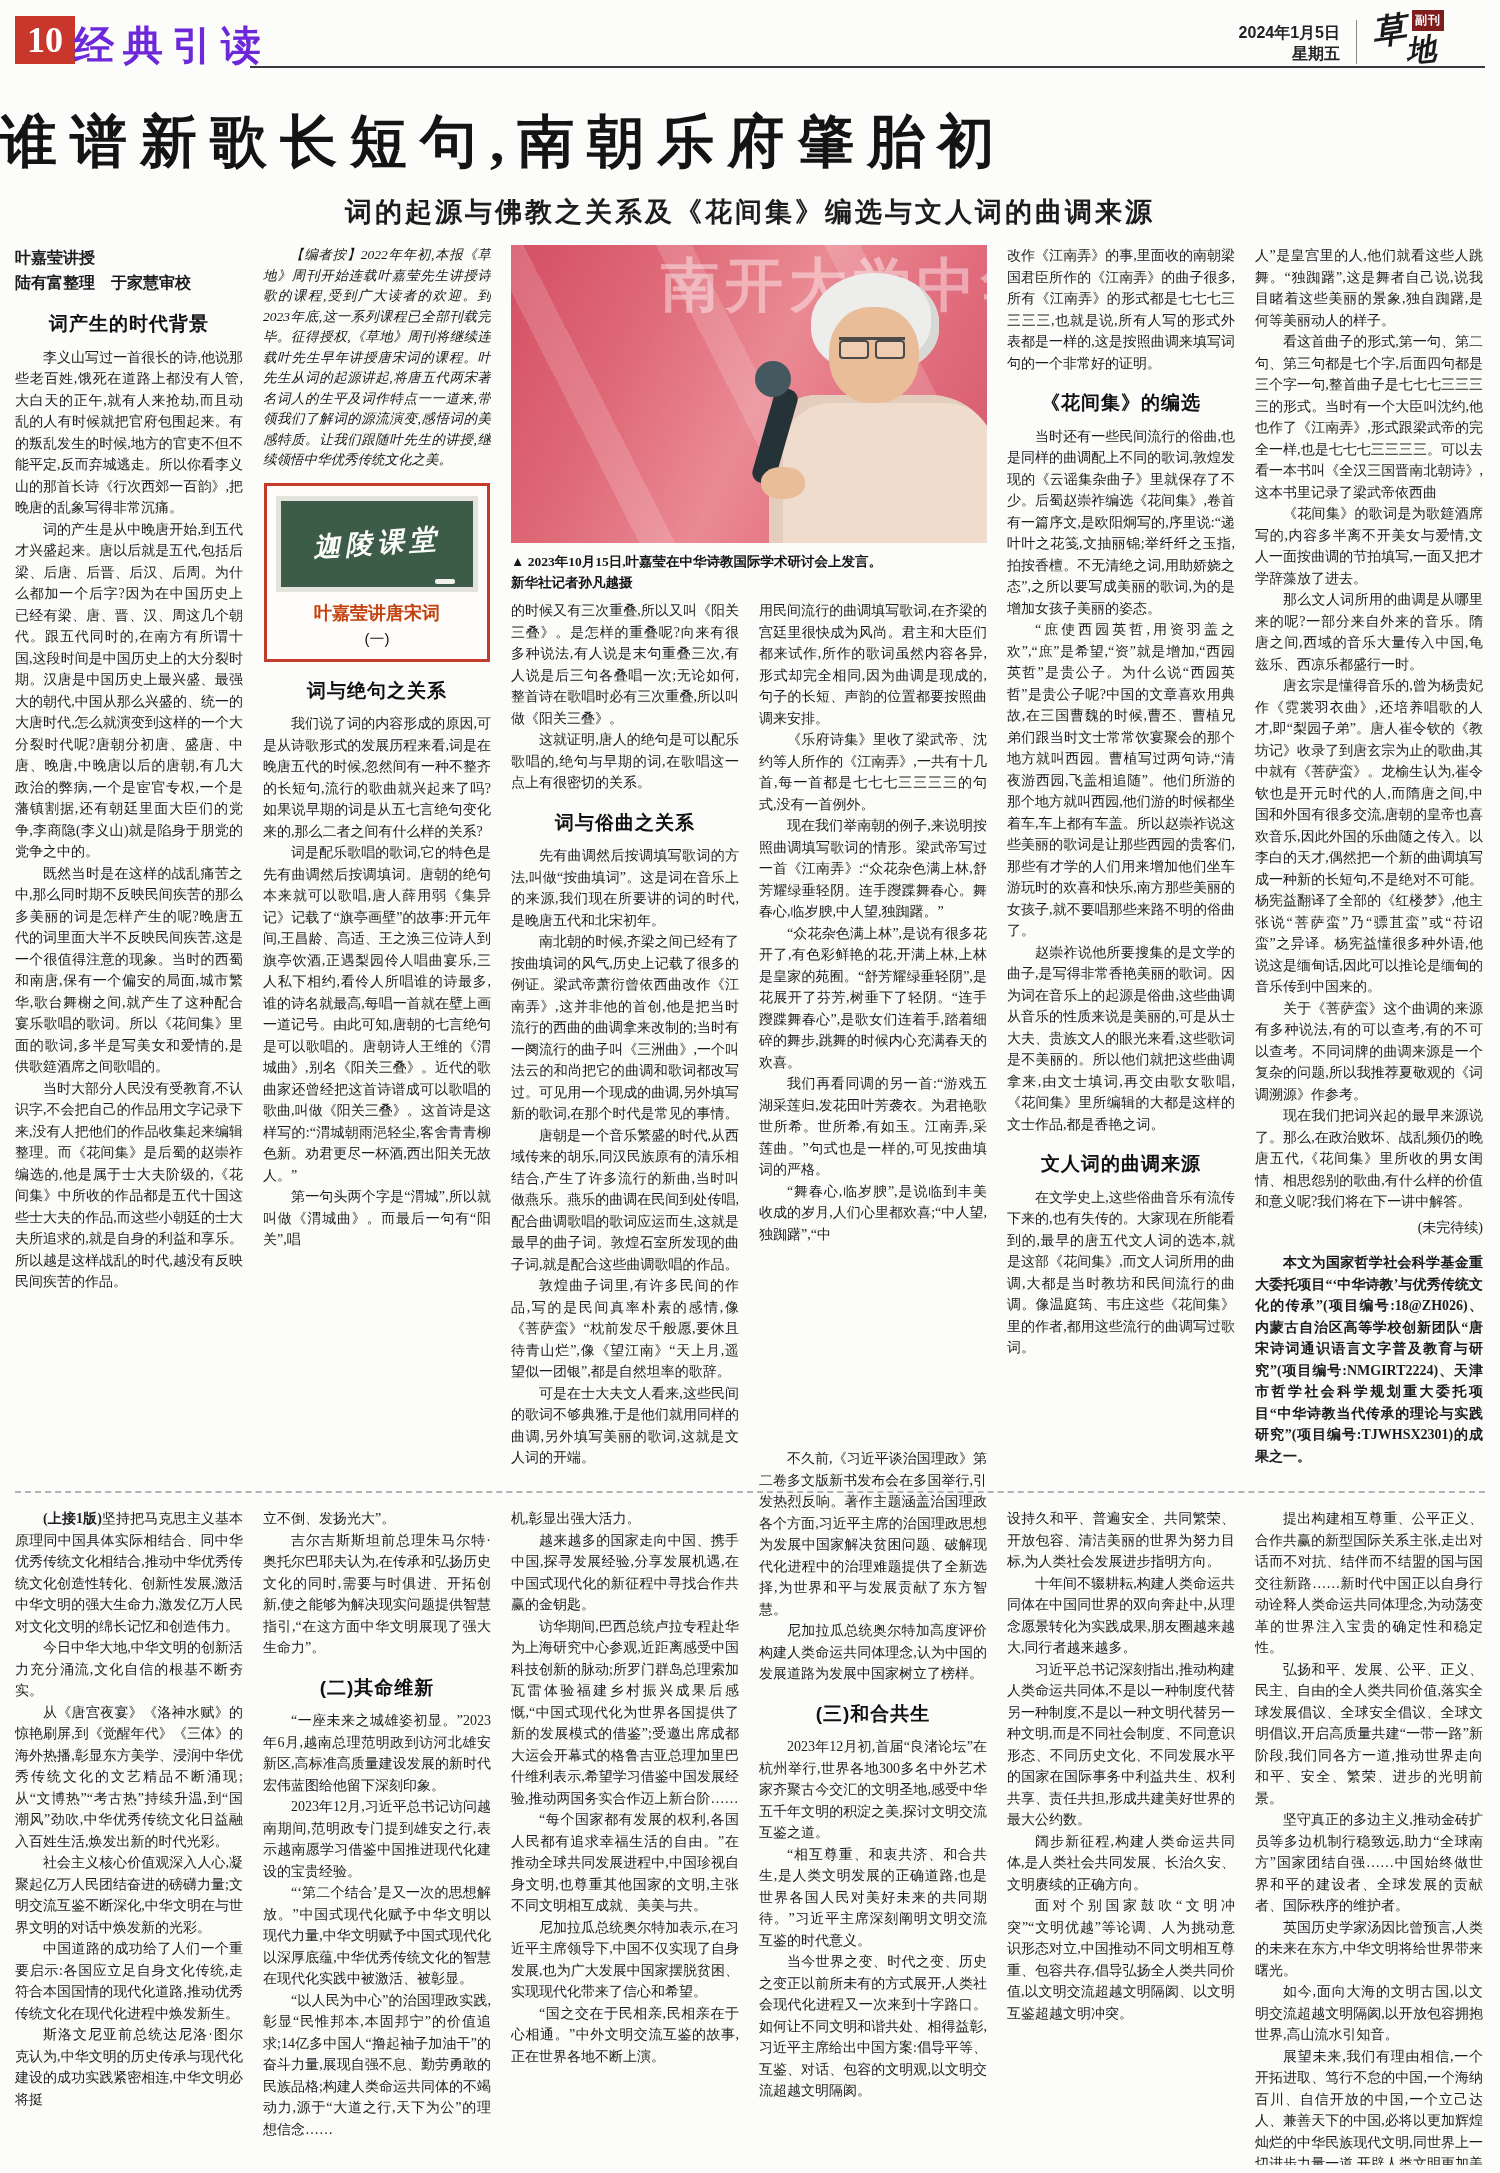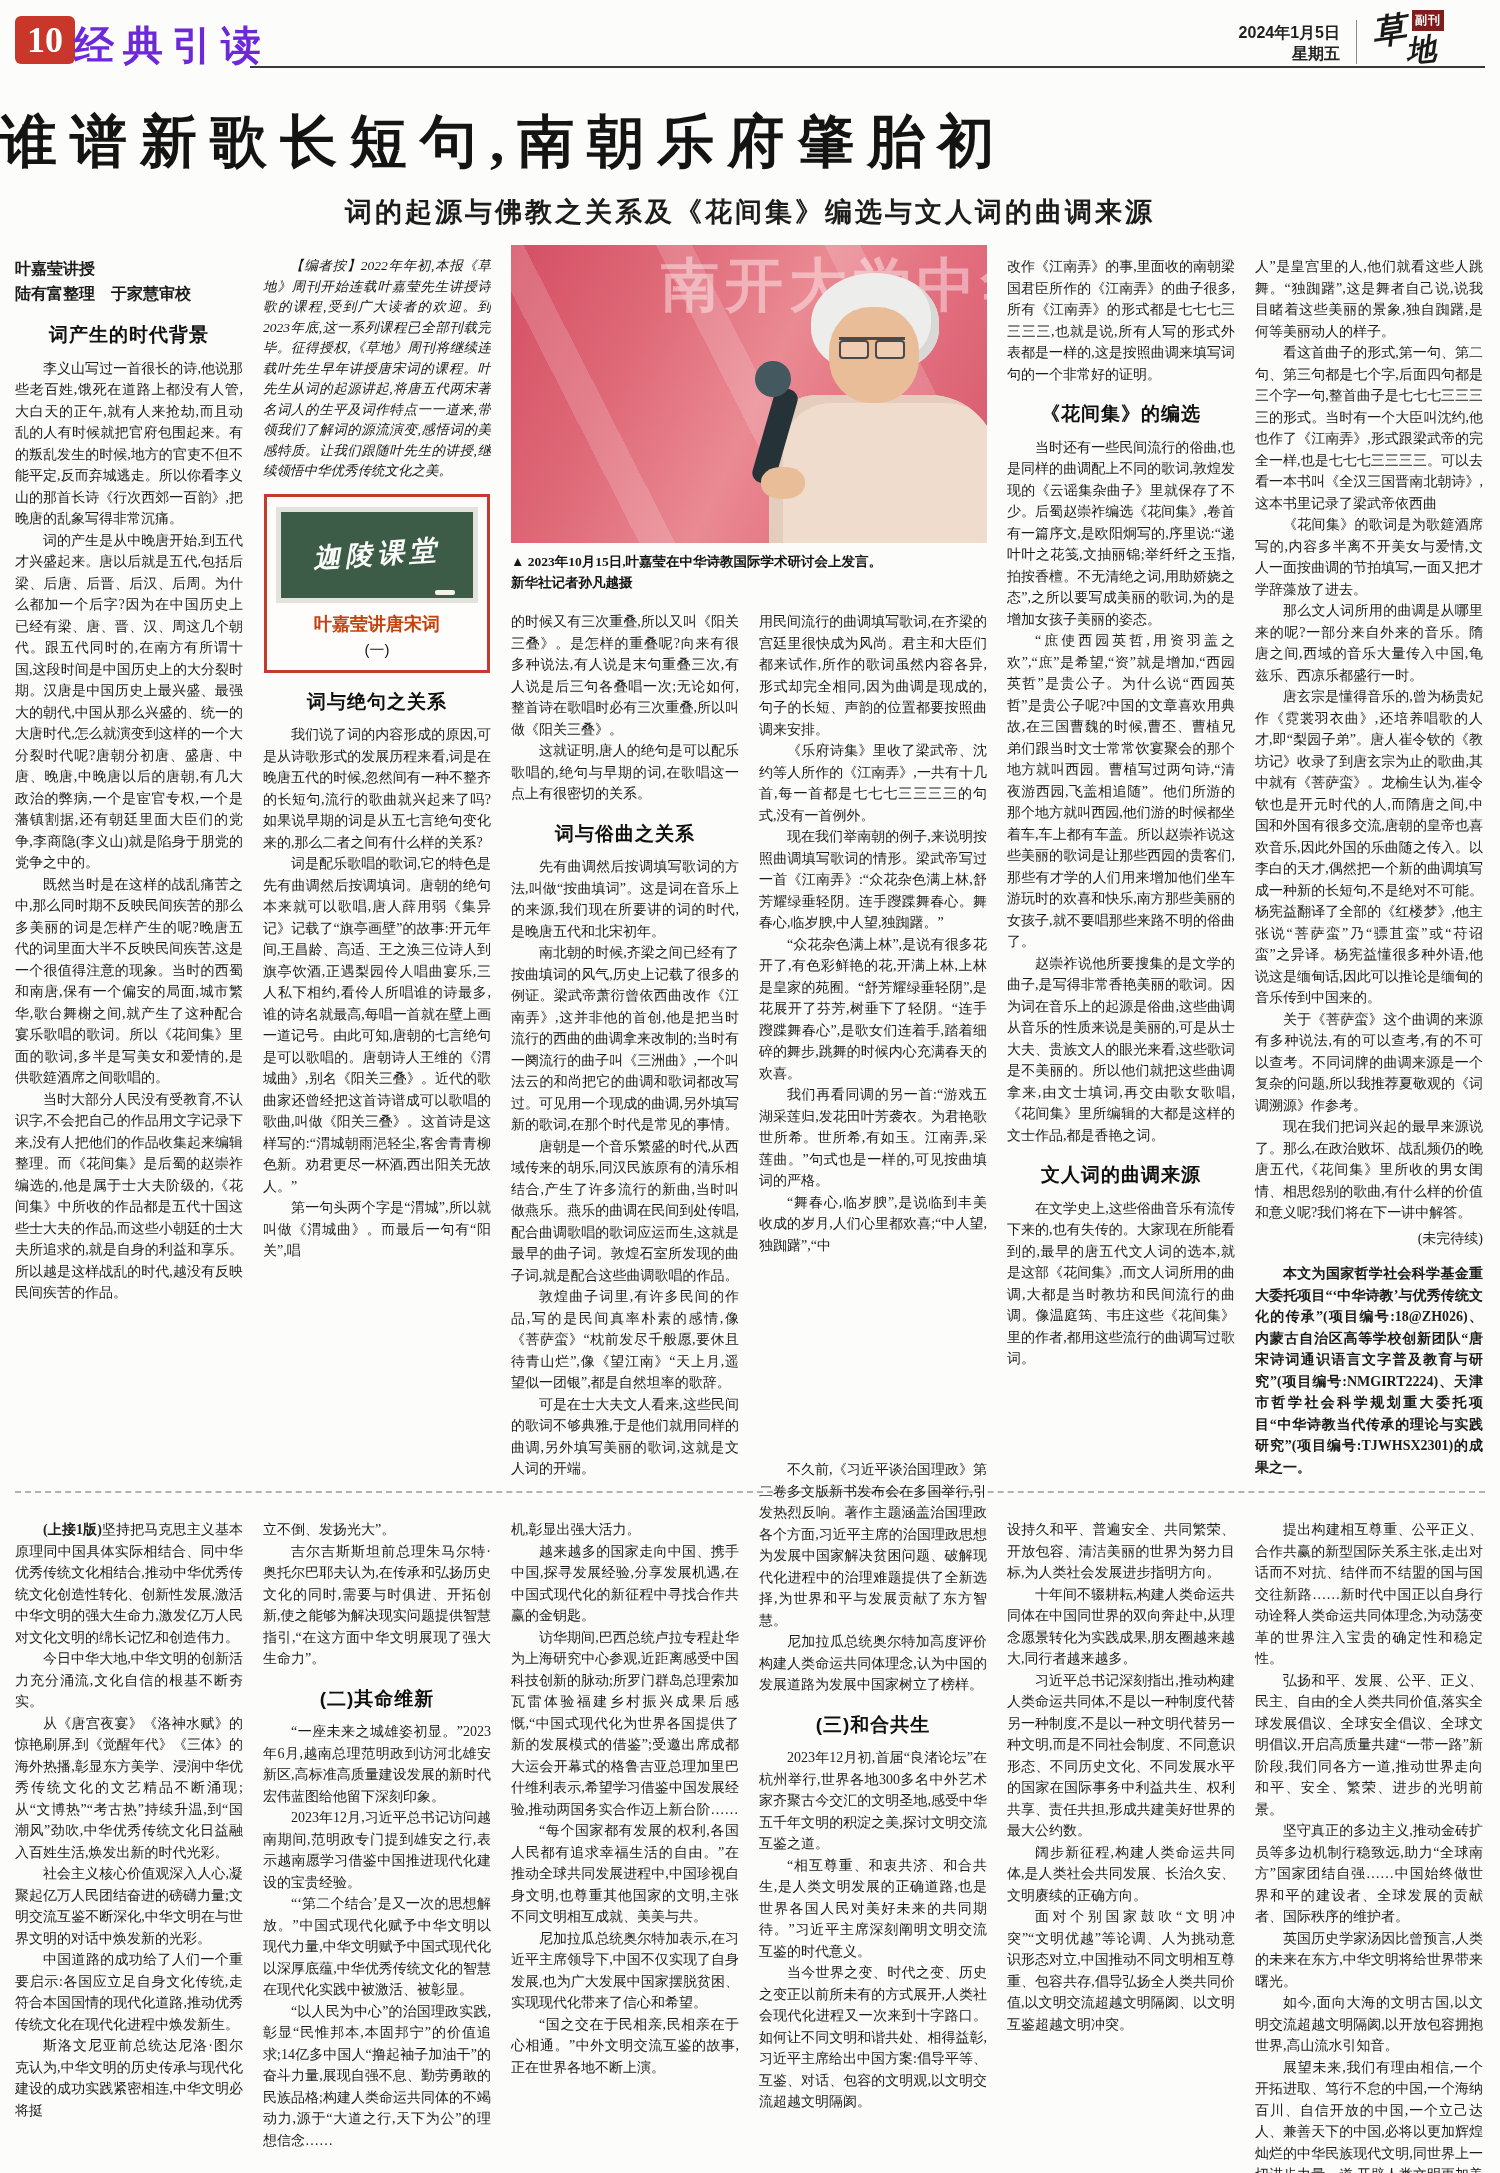--- a/index.html
+++ b/index.html
@@ -1,40 +1,40 @@
 <!DOCTYPE html>
 <html><head>
 <meta charset="utf-8">
 <style>
   html,body{margin:0;padding:0;background:#e8e8e8;}
   #page{position:relative;width:1500px;height:2173px;background:#fcfcfa;margin:0 auto;
         font-family:"Liberation Serif","DejaVu Serif",serif;color:#1f1f1f;overflow:hidden;}
   
   .pagenum-box{position:absolute;left:15px;top:16px;width:60px;height:48px;background:#c9372a;
         color:#fff;font-family:"Liberation Serif","DejaVu Serif",serif;font-weight:bold;font-size:36px;
-        display:flex;align-items:center;justify-content:center;border-radius:6px;}
+        display:flex;align-items:center;justify-content:center;}
   .section-title{position:absolute;left:74px;top:18px;font-weight:900;font-size:40px;color:#6d28d9;
         letter-spacing:9px;font-family:"Liberation Serif","DejaVu Serif",serif;}
   .header-rule{position:absolute;left:250px;top:66px;width:1235px;height:2px;background:#3a3a3a;}
   .date-block{position:absolute;left:1190px;top:22px;width:150px;text-align:right;
         font-family:"Liberation Sans","DejaVu Sans",sans-serif;font-weight:bold;font-size:16px;line-height:21px;color:#222;}
   .mast-divider{position:absolute;left:1356px;top:20px;width:1px;height:44px;background:#8a8a8a;}
   .masthead{position:absolute;left:1368px;top:8px;width:110px;height:58px;}
   .mast-c1{position:absolute;left:4px;top:0;font-size:34px;font-weight:bold;font-style:italic;color:#1a1a1a;transform:rotate(-8deg);}
   .mast-c2{position:absolute;left:38px;top:22px;font-size:30px;font-weight:bold;font-style:italic;color:#1a1a1a;transform:rotate(-6deg);}
   .mast-badge{position:absolute;left:44px;top:2px;background:#7f1d1d;color:#fff;font-style:normal;
         font-family:"Liberation Sans","DejaVu Sans",sans-serif;font-size:12px;font-weight:bold;padding:2px 3px;letter-spacing:1px;}
   
   .headline{position:absolute;left:0;top:104px;width:1500px;font-weight:900;
         font-size:57px;letter-spacing:13px;color:#141414;font-family:"Liberation Serif","DejaVu Serif",serif;}
   .subtitle{position:absolute;left:0;top:194px;width:1500px;text-align:center;font-weight:bold;
         font-size:27px;letter-spacing:3px;color:#1d1d1d;font-family:"Liberation Sans","DejaVu Sans",sans-serif;}
   
   .col{position:absolute;width:228px;overflow:hidden;font-size:14px;line-height:21.5px;
-        text-align:justify;color:#1c1c1c;margin-top:11px;}
+        text-align:justify;color:#1c1c1c;}
   .blk{margin:0;}
   .blk-p{text-indent:2em;}
   .blk-c{text-indent:0;}
   .blk-by{font-family:"Liberation Sans","DejaVu Sans",sans-serif;font-weight:bold;font-size:16px;
         line-height:25px;text-indent:0;}
   .blk-h{font-family:"Liberation Sans","DejaVu Sans",sans-serif;font-weight:bold;font-size:19px;
         text-align:center;text-indent:0;margin:18px 0 12px;color:#101010;letter-spacing:1px;}
   .blk-ed{font-style:italic;text-indent:2em;font-size:13.5px;line-height:20.5px;color:#151515;}
   .blk-end{text-align:right;text-indent:0;margin:4px 0 2px;}
   .blk-fund{font-weight:bold;text-indent:2em;margin-top:14px;}

